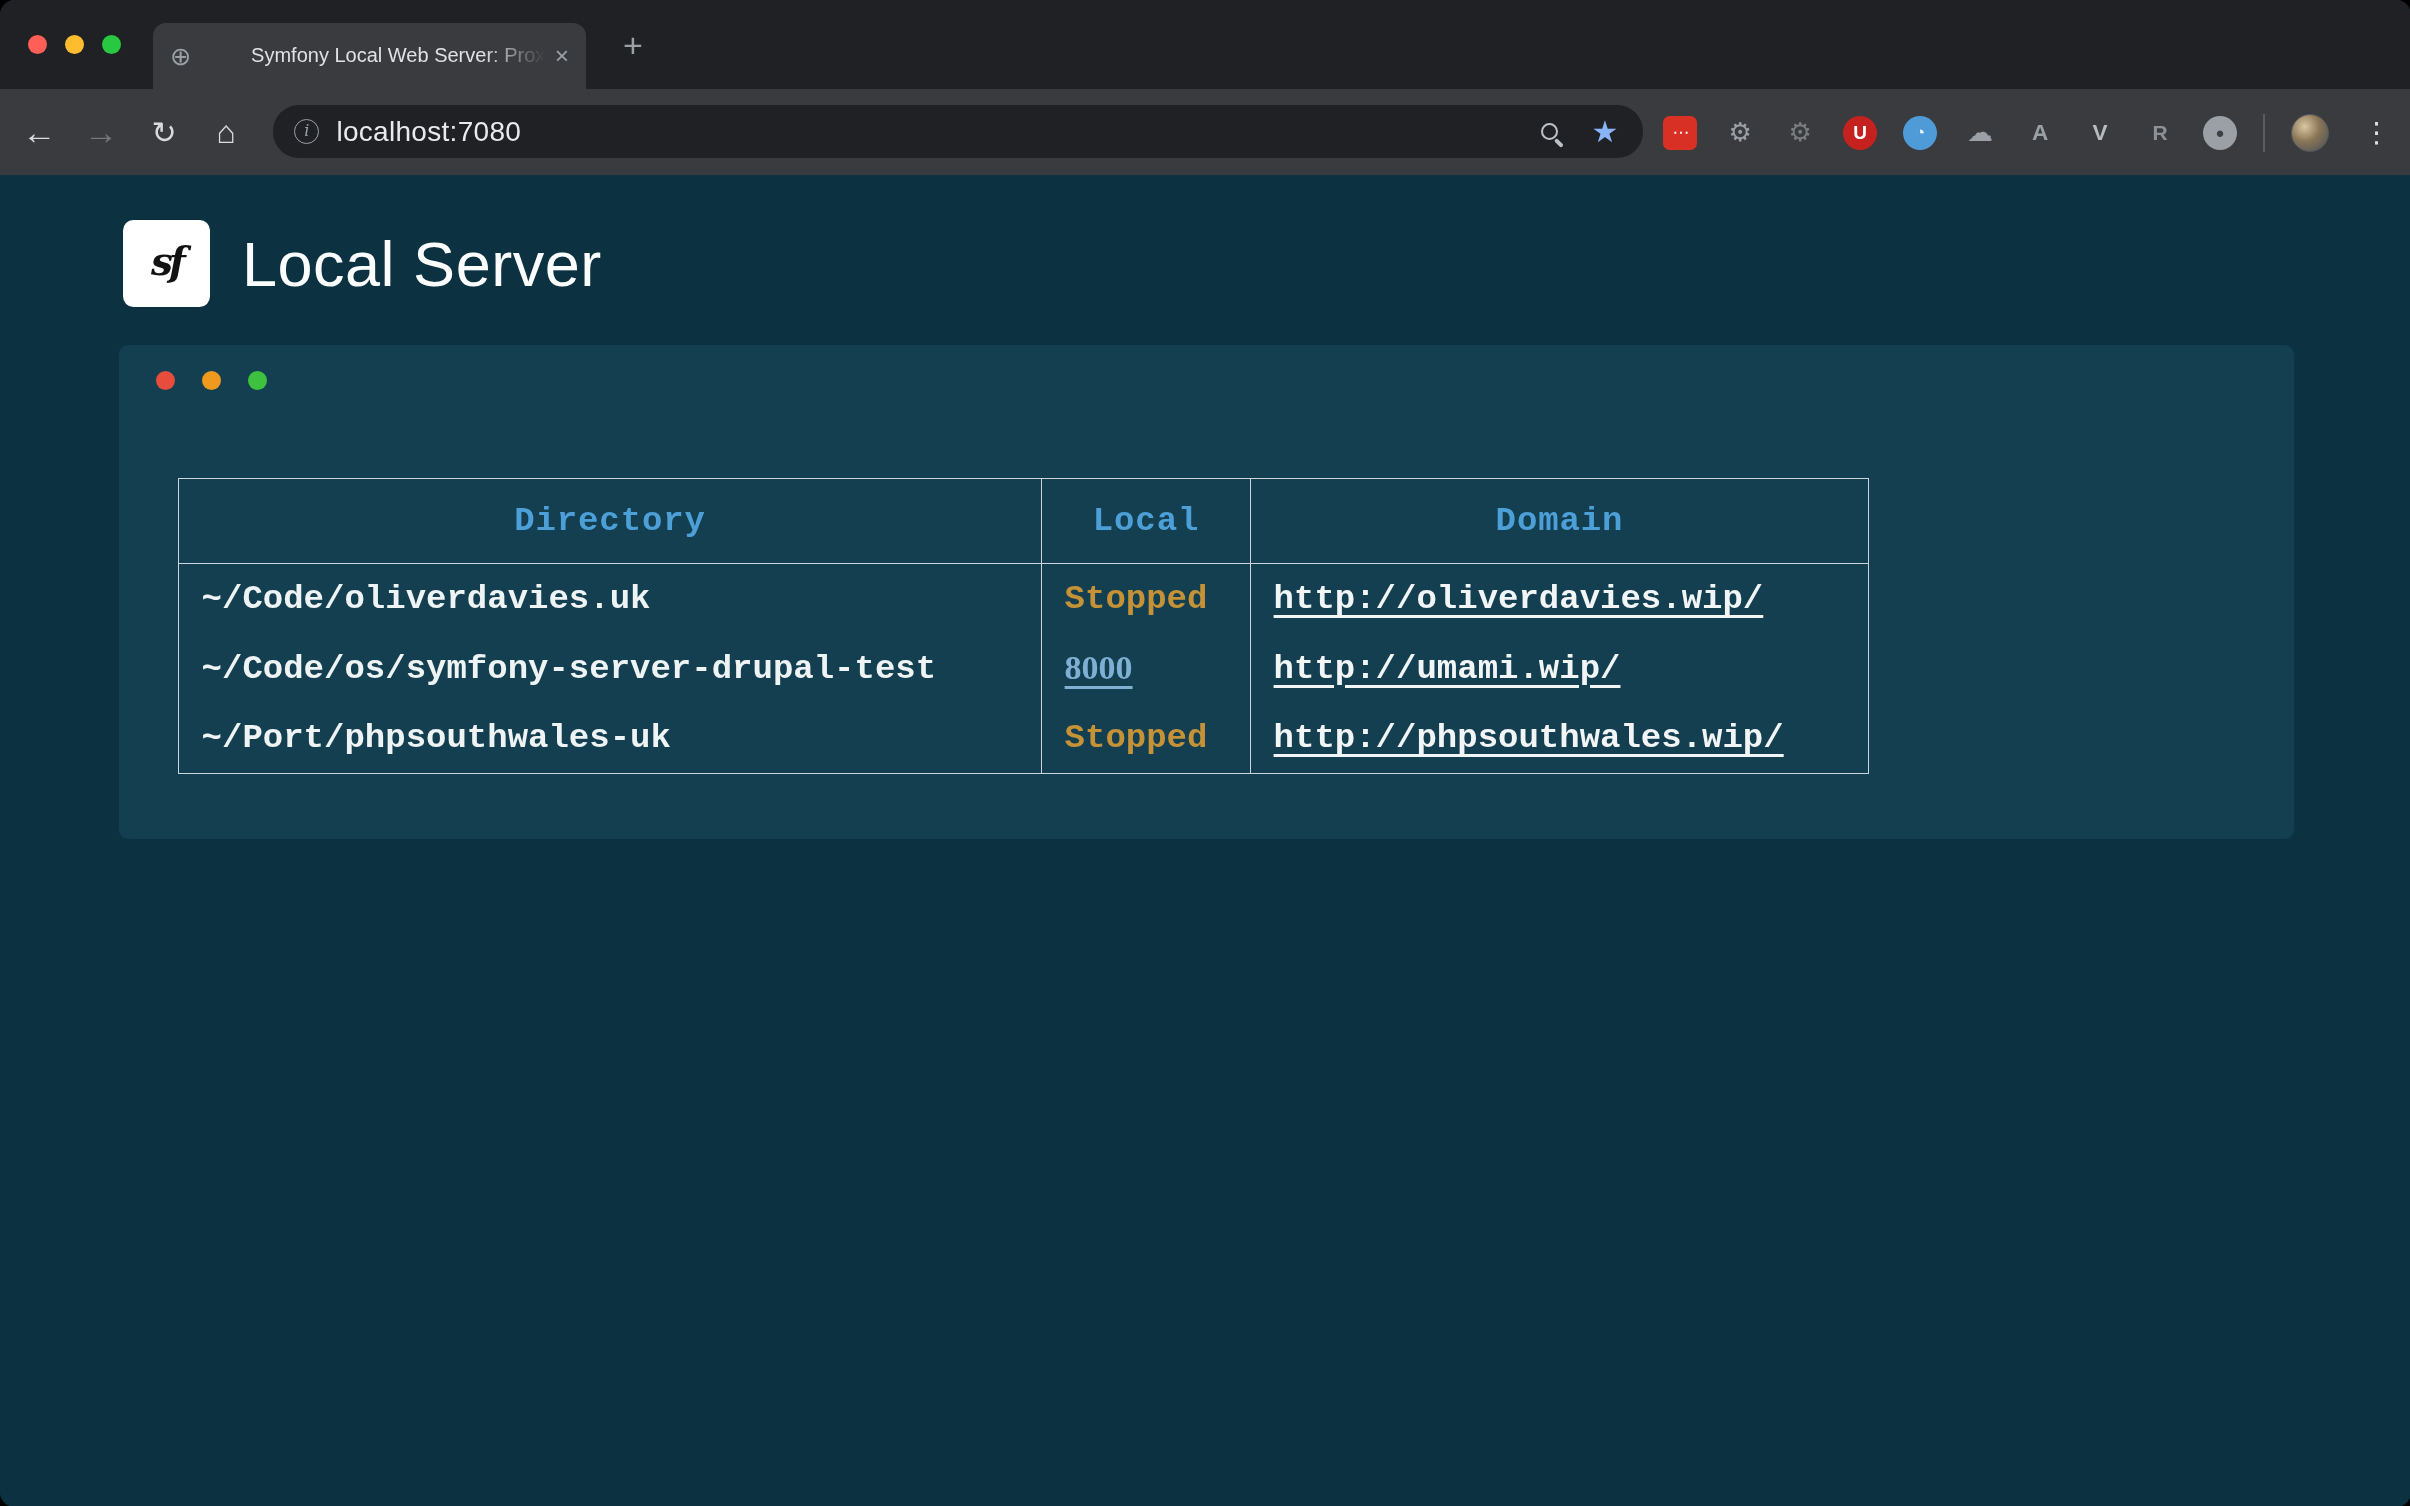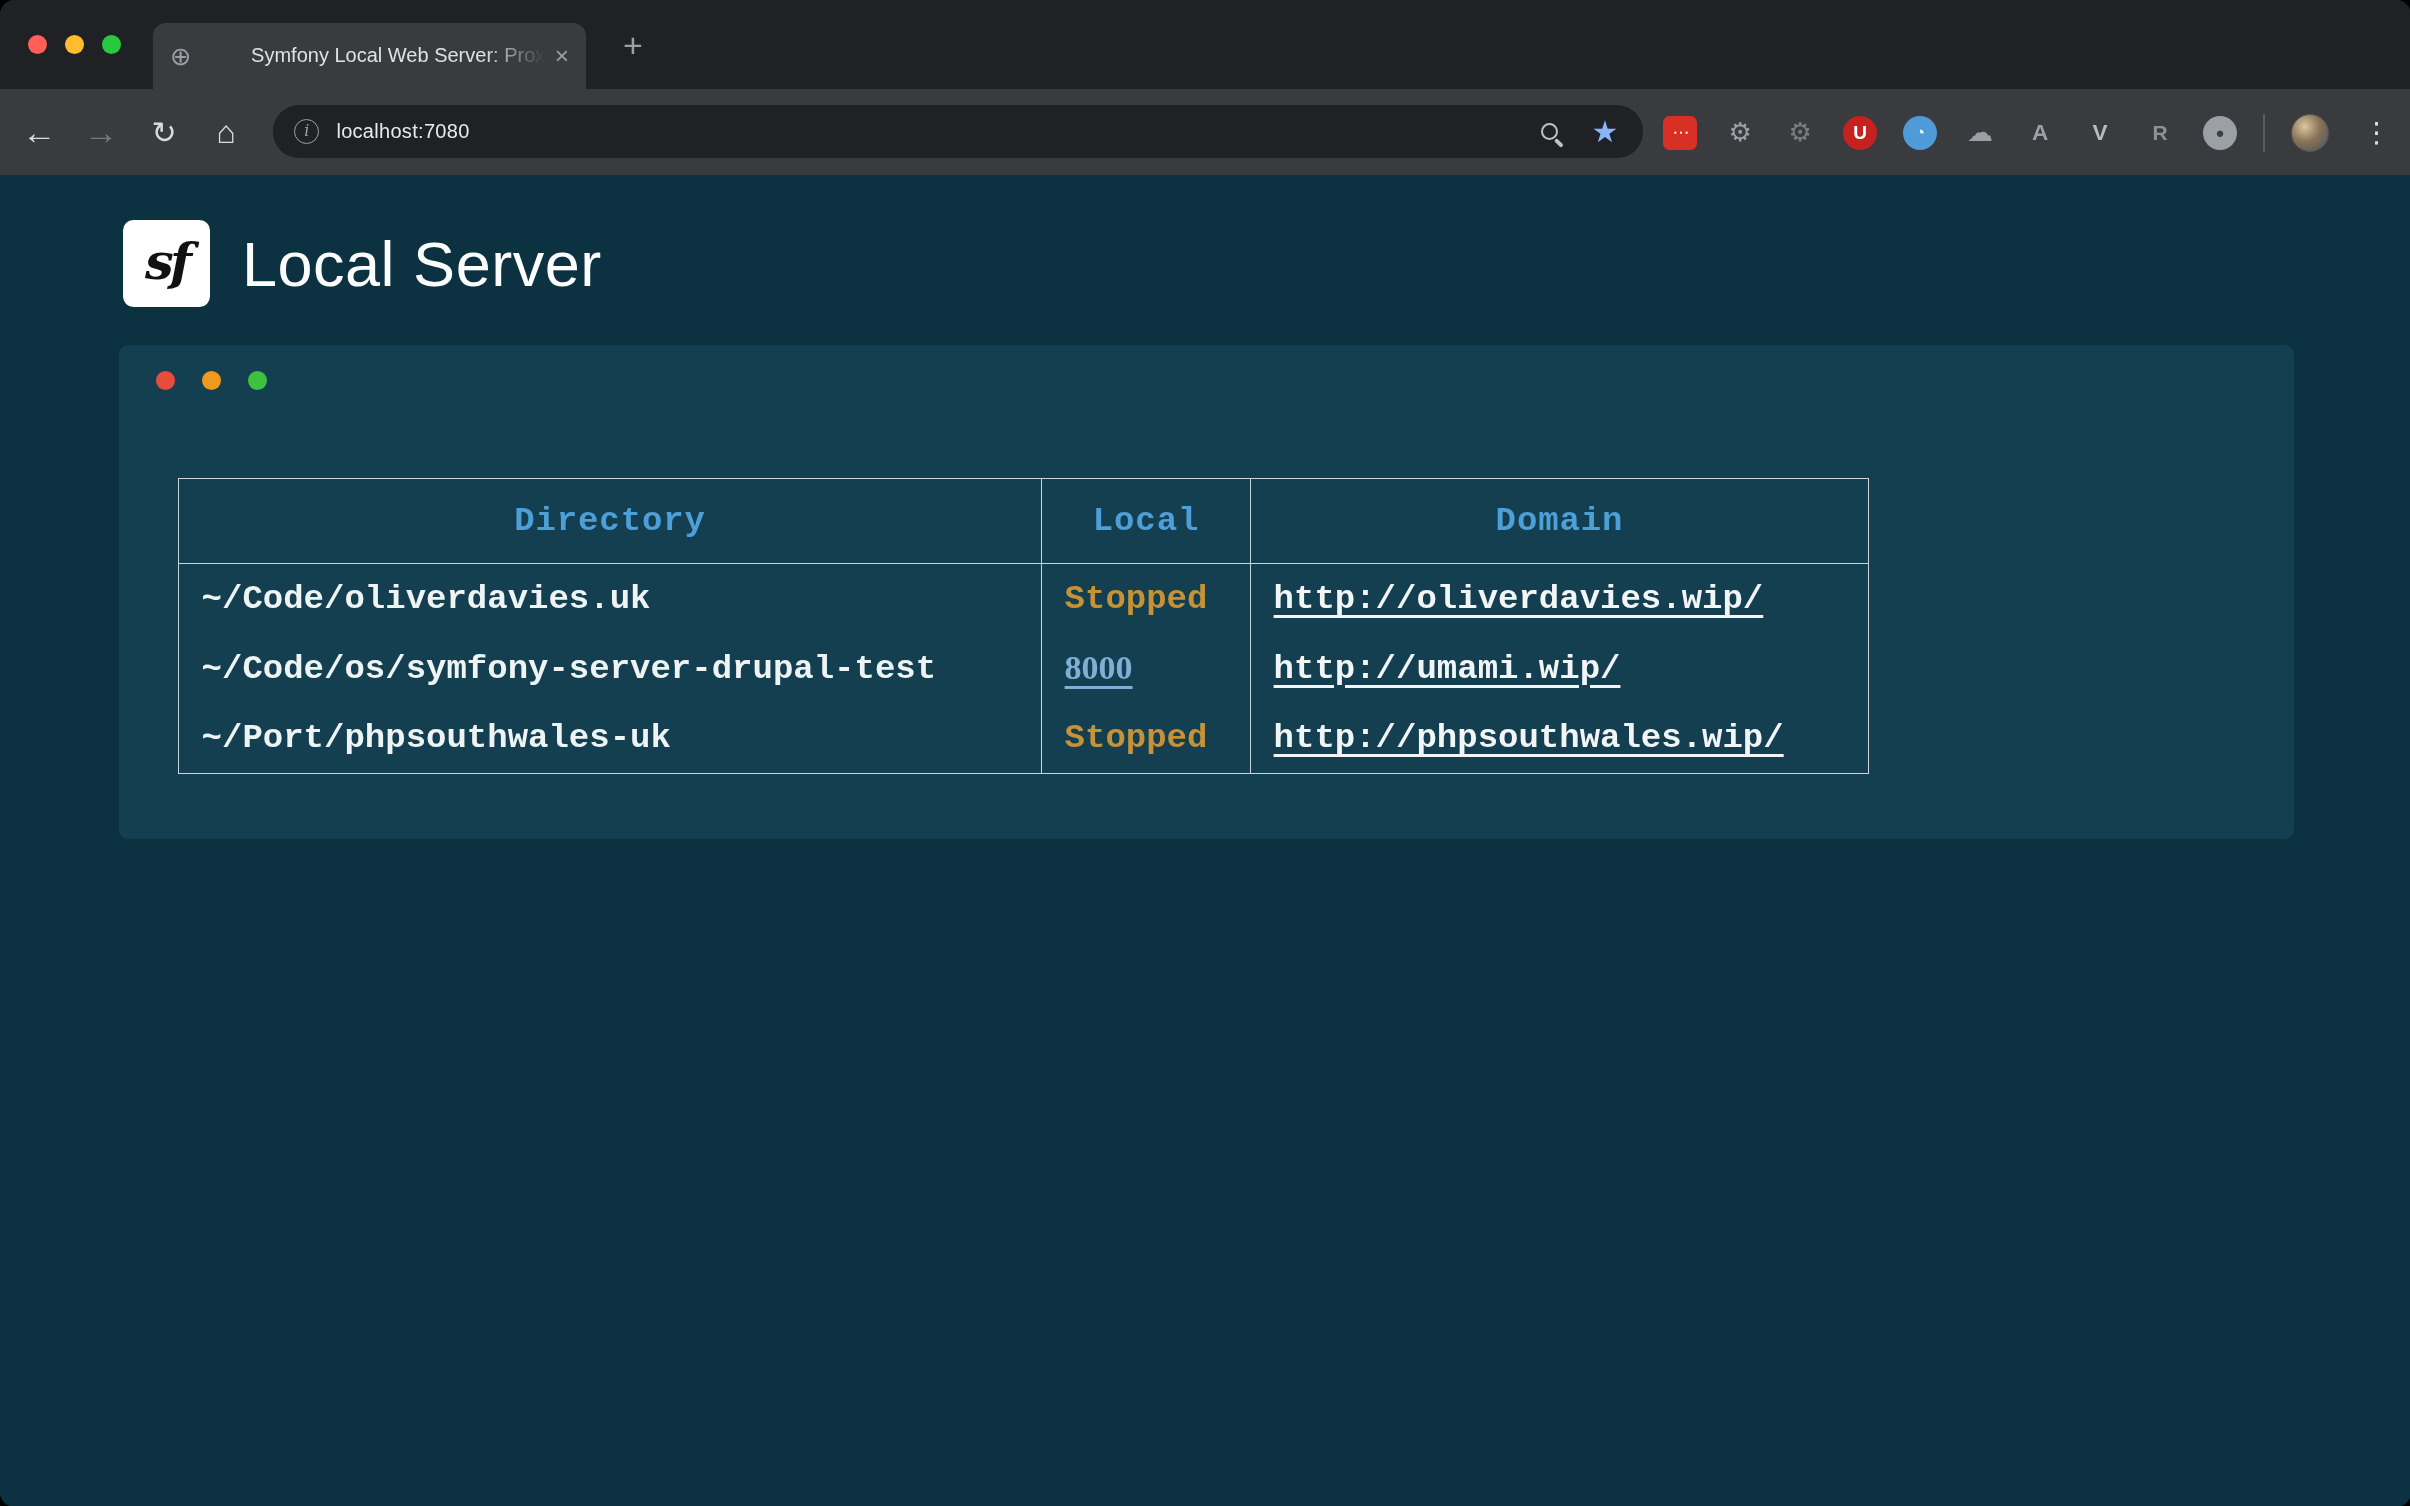--- a/index.html
+++ b/index.html
@@ -26,21 +26,21 @@
   .nav-icon { position:absolute; top:0; height:87px; width:56px; display:flex; align-items:center;
               justify-content:center; font-size:34px; color:#d8dadd; }
   .nav-back { left:11.3px; } .nav-forward { left:73px; color:#76787b; }
   .nav-reload { left:136px; font-size:30px; } .nav-home { left:198px; font-size:32px; }
 
   .omnibox { position:absolute; left:273px; top:105px; width:1370px; height:53px; background:#202124;
              border-radius:26px; display:flex; align-items:center; }
   .info-badge { width:25.4px; height:25.4px; border:1.9px solid #9aa0a6; border-radius:50%; color:#9aa0a6;
                 font-size:16px; line-height:21.7px; text-align:center; font-family:"DejaVu Serif",serif;
                 font-style:italic; margin:0 17px 0 21px; flex:0 0 auto; }
-  .url { color:#e8eaed; font-size:20px; letter-spacing:0.3px; }
+  .url { color:#e8eaed; font-size:28px; letter-spacing:0.3px; }
   .omni-spacer { flex:1; }
   .lens { width:17px; height:17px; border:2.8px solid #bdc1c6; border-radius:50%; position:relative; margin-right:34px; }
   .lens::after { content:""; position:absolute; width:3.8px; height:10.4px; background:#bdc1c6; left:14px; top:13px;
                  transform:rotate(-45deg); border-radius:1.9px; }
   .star { color:#8ab4f8; font-size:30px; margin-right:24.5px; }
 
   .ext-row { position:absolute; top:89px; right:13px; height:87px; display:flex; align-items:center; gap:26px; }
   .ext { width:34px; height:34px; display:flex; align-items:center; justify-content:center;
          font-size:21px; color:#9aa0a6; border-radius:6.6px; }
   .ext-redgrid { background:#d93025; color:#fff; font-size:17px; letter-spacing:-1.9px; }
@@ -58,21 +58,21 @@
             background:radial-gradient(circle at 35% 32%, #d9c7a0 0%, #8a7457 45%, #41505a 100%);
             border:0.9px solid #55585b; }
   .kebab { color:#dfe1e4; font-size:28px; padding:0 7.5px; }
 
   
   .content { position:absolute; top:175px; left:0; right:0; bottom:0; background:#0c3140; }
 
   .header-row { position:absolute; left:123px; top:45px; display:flex; align-items:center; }
   .sf-logo { width:87px; height:87px; background:#ffffff; border-radius:10.4px; display:flex;
              align-items:center; justify-content:center; }
-  .sf-glyph { font-family:"DejaVu Serif", serif; font-style:italic; font-weight:bold; font-size:51px;
+  .sf-glyph { font-family:"DejaVu Serif", serif; font-style:italic; font-weight:bold; font-size:39px;
               color:#121212; letter-spacing:-3.8px; padding-bottom:5.6px; }
   .app-title { margin-left:32px; font-size:63px; font-weight:400; color:#fbfdfd; letter-spacing:0.5px; }
 
   .card { position:absolute; left:119px; top:170px; width:2175px; height:494px; background:#133f50;
           border-radius:9.4px;padding-left:16px; }
   .card-dots { position:absolute; left:37px; top:26px; display:flex; gap:27px; }
   .cd { width:19px; height:19px; border-radius:50%; }
   .cd-red { background:#e74c3c; } .cd-orange { background:#ef9a1f; } .cd-green { background:#3ec13e; }
 
   table.server-table { position:absolute; left:59px; top:133px; width:1689px; border-collapse:collapse;

